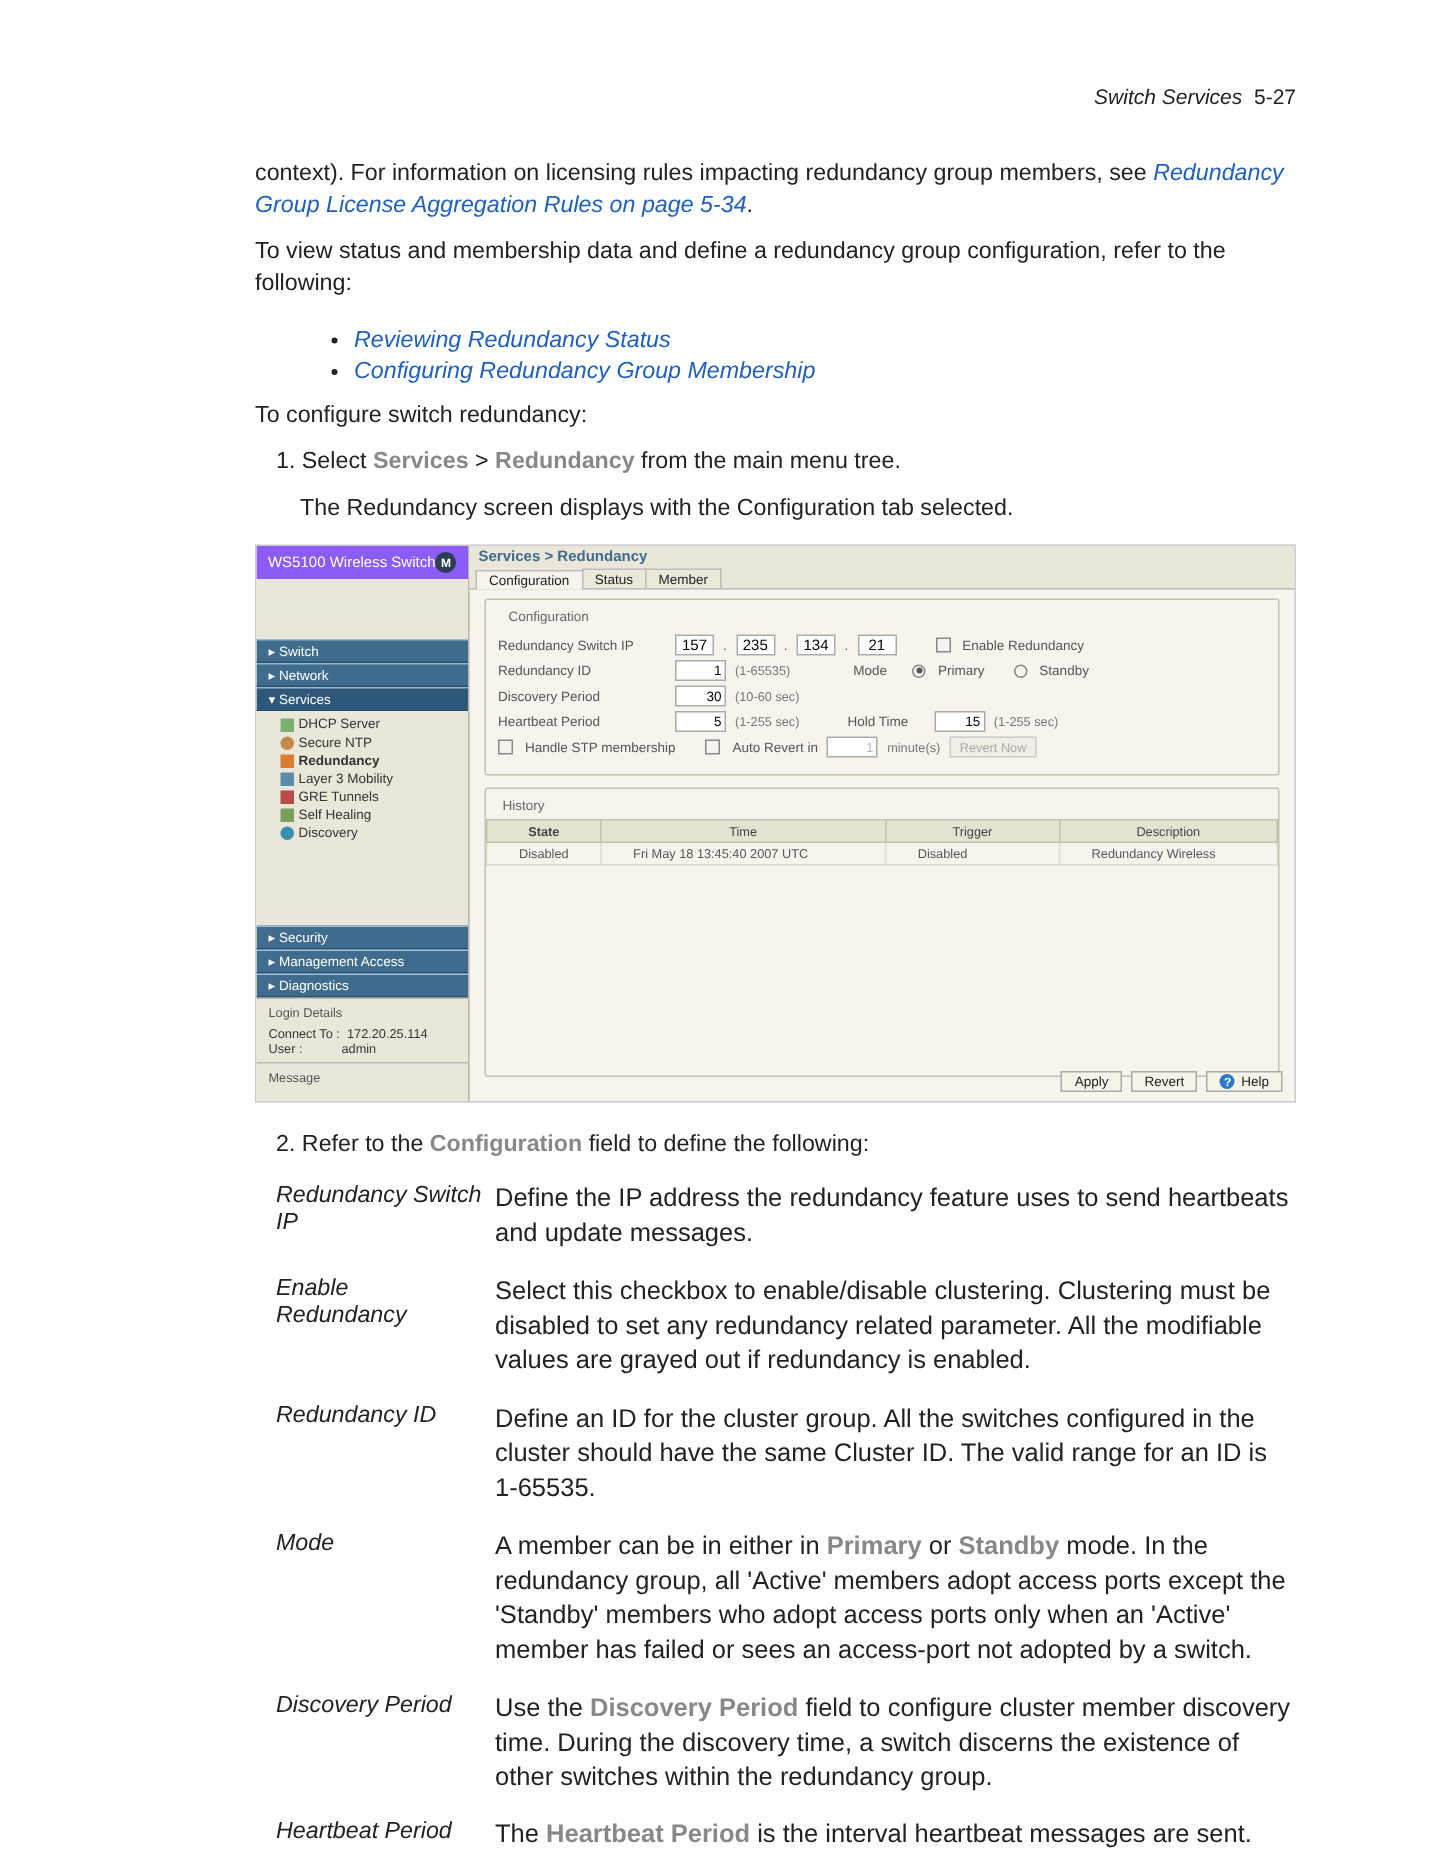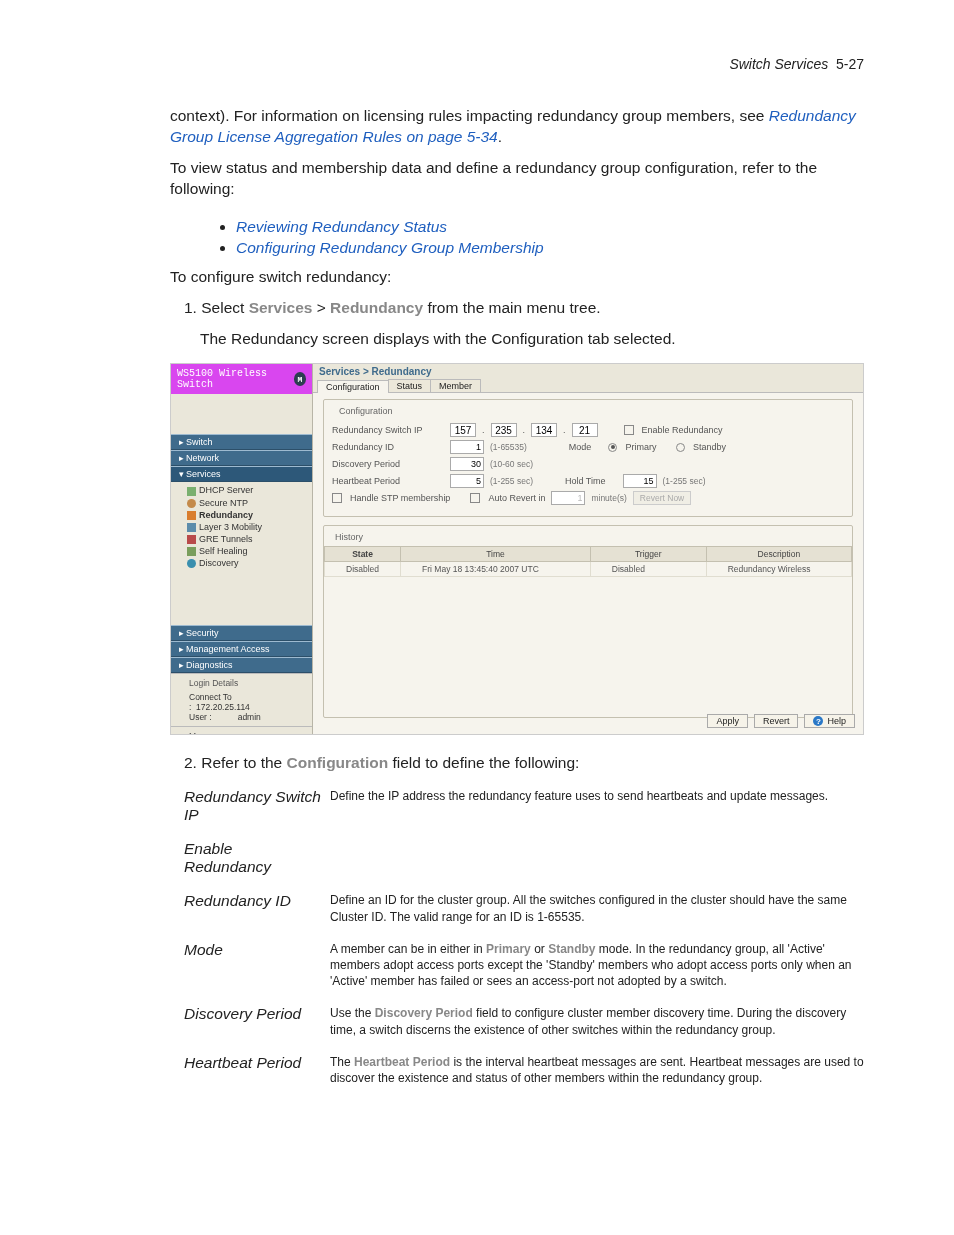--- a/index.html
+++ b/index.html
@@ -45,41 +45,41 @@
   .shot * { box-sizing: border-box; }
   .sidebar {
     width: 142px;
     background: #eae7da;
     border-right: 1px solid #b8b5a7;
     display: flex;
     flex-direction: column;
     color: #333;
   }
   .sidebar-title {
-    background: #d946ef;
+    background: #8b5cf6;
     color: #fff;
     font-size: 10px;
     padding: 4px 6px;
-    display: flex; align-items: center; justify-content: space-between; font-family: Liberation Mono, monospace;
+    display: flex; align-items: center; justify-content: center;
   }
   .sidebar-title .m-badge {
     width: 14px; height: 14px; border-radius: 50%;
     background: #2c3e50; color: #fff; display: inline-flex;
     align-items: center; justify-content: center; font-size: 8px; font-weight: bold;
   }
   .nav { background: #eae7da; margin-top: 40px; }
   .nav-sec {
     background: #3f6b8c; color:#fff; padding: 2px 8px; font-size: 9px;
     border-top: 1px solid #9dbad0; border-bottom: 1px solid #2c4f69;
   }
   .nav-sec.sel { background:#2d5879; }
   .nav-sub { padding: 2px 0 2px 16px; }
   .nav-sub .item { padding: 1px 0; white-space: nowrap; }
   .nav-sub .item.sel { font-weight: bold; }
-  .login-box { border-top:1px solid #bbb; padding:4px 18px; font-size:8.5px; }
+  .login-box { border-top:1px solid #bbb; padding:4px 8px; font-size:8.5px; }
   .login-box .lbl { color:#555; }
   .sidebar-buttons {
     margin-top: auto;
     padding: 4px 4px 6px;
     display: flex; gap:4px; justify-content: center;
   }
   .sbtn {
     border:1px solid #aaa; background:#f6f3e9; padding:1px 5px; font-size:8.5px;
     display:inline-flex; align-items:center; gap:3px;
   }
@@ -118,21 +118,21 @@
   .action-bar{
     position:absolute; right:8px; bottom:6px; display:flex; gap:6px;
   }
   .a-btn{ border:1px solid #aaa; background:#f6f3e9; padding:1px 8px; font-size:9px; display:inline-flex; align-items:center; gap:4px;}
   .help-ico{width:10px;height:10px;border-radius:50%;background:#2a78c7;color:#fff;display:inline-flex;align-items:center;justify-content:center;font-size:8px;font-weight:bold;}
 
   
   .def-table { margin: 14px 0 0 14px; }
   .def-row { display:flex; margin: 10px 0 16px 0; align-items: flex-start; }
   .def-term { width: 138px; font-style: italic; font-size:15.5px; padding-right:8px; flex-shrink:0;}
-  .def-body { flex:1; line-height:1.35; font-size:12px;}
+  .def-body { flex:1; line-height:1.35; font-size:17px;}
   .def-body .bold-gray { font-weight:bold; color:#888; }
 
   .tree-ico { display:inline-block; width:9px; height:9px; margin-right:3px; vertical-align:middle; }
 </style>
 </head>
 <body>
 
 <div class="page">
   <div class="page-header">
     <span class="chap-title">Switch Services</span>&nbsp;&nbsp;<span>5-27</span>
@@ -295,20 +295,21 @@
     <span>2. Refer to the </span><span class="bold-gray">Configuration</span><span> field to define the following:</span>
   </p>
 
   <div class="def-table">
     <div class="def-row">
       <div class="def-term">Redundancy Switch IP</div>
       <div class="def-body">Define the IP address the redundancy feature uses to send heartbeats and update messages.</div>
     </div>
     <div class="def-row">
       <div class="def-term">Enable Redundancy</div>
+      <div class="def-body">Select this checkbox to enable/disable clustering. Clustering must be disabled to set any redundancy related parameter. All the modifiable values are grayed out if redundancy is enabled.</div>
     </div>
     <div class="def-row">
       <div class="def-term">Redundancy ID</div>
       <div class="def-body">Define an ID for the cluster group. All the switches configured in the cluster should have the same Cluster ID. The valid range for an ID is 1-65535.</div>
     </div>
     <div class="def-row">
       <div class="def-term">Mode</div>
       <div class="def-body">
         <span>A member can be in either in </span><span class="bold-gray">Primary</span><span> or </span><span class="bold-gray">Standby</span><span> mode. In the redundancy group, all 'Active' members adopt access ports except the 'Standby' members who adopt access ports only when an 'Active' member has failed or sees an access-port not adopted by a switch.</span>
       </div>

